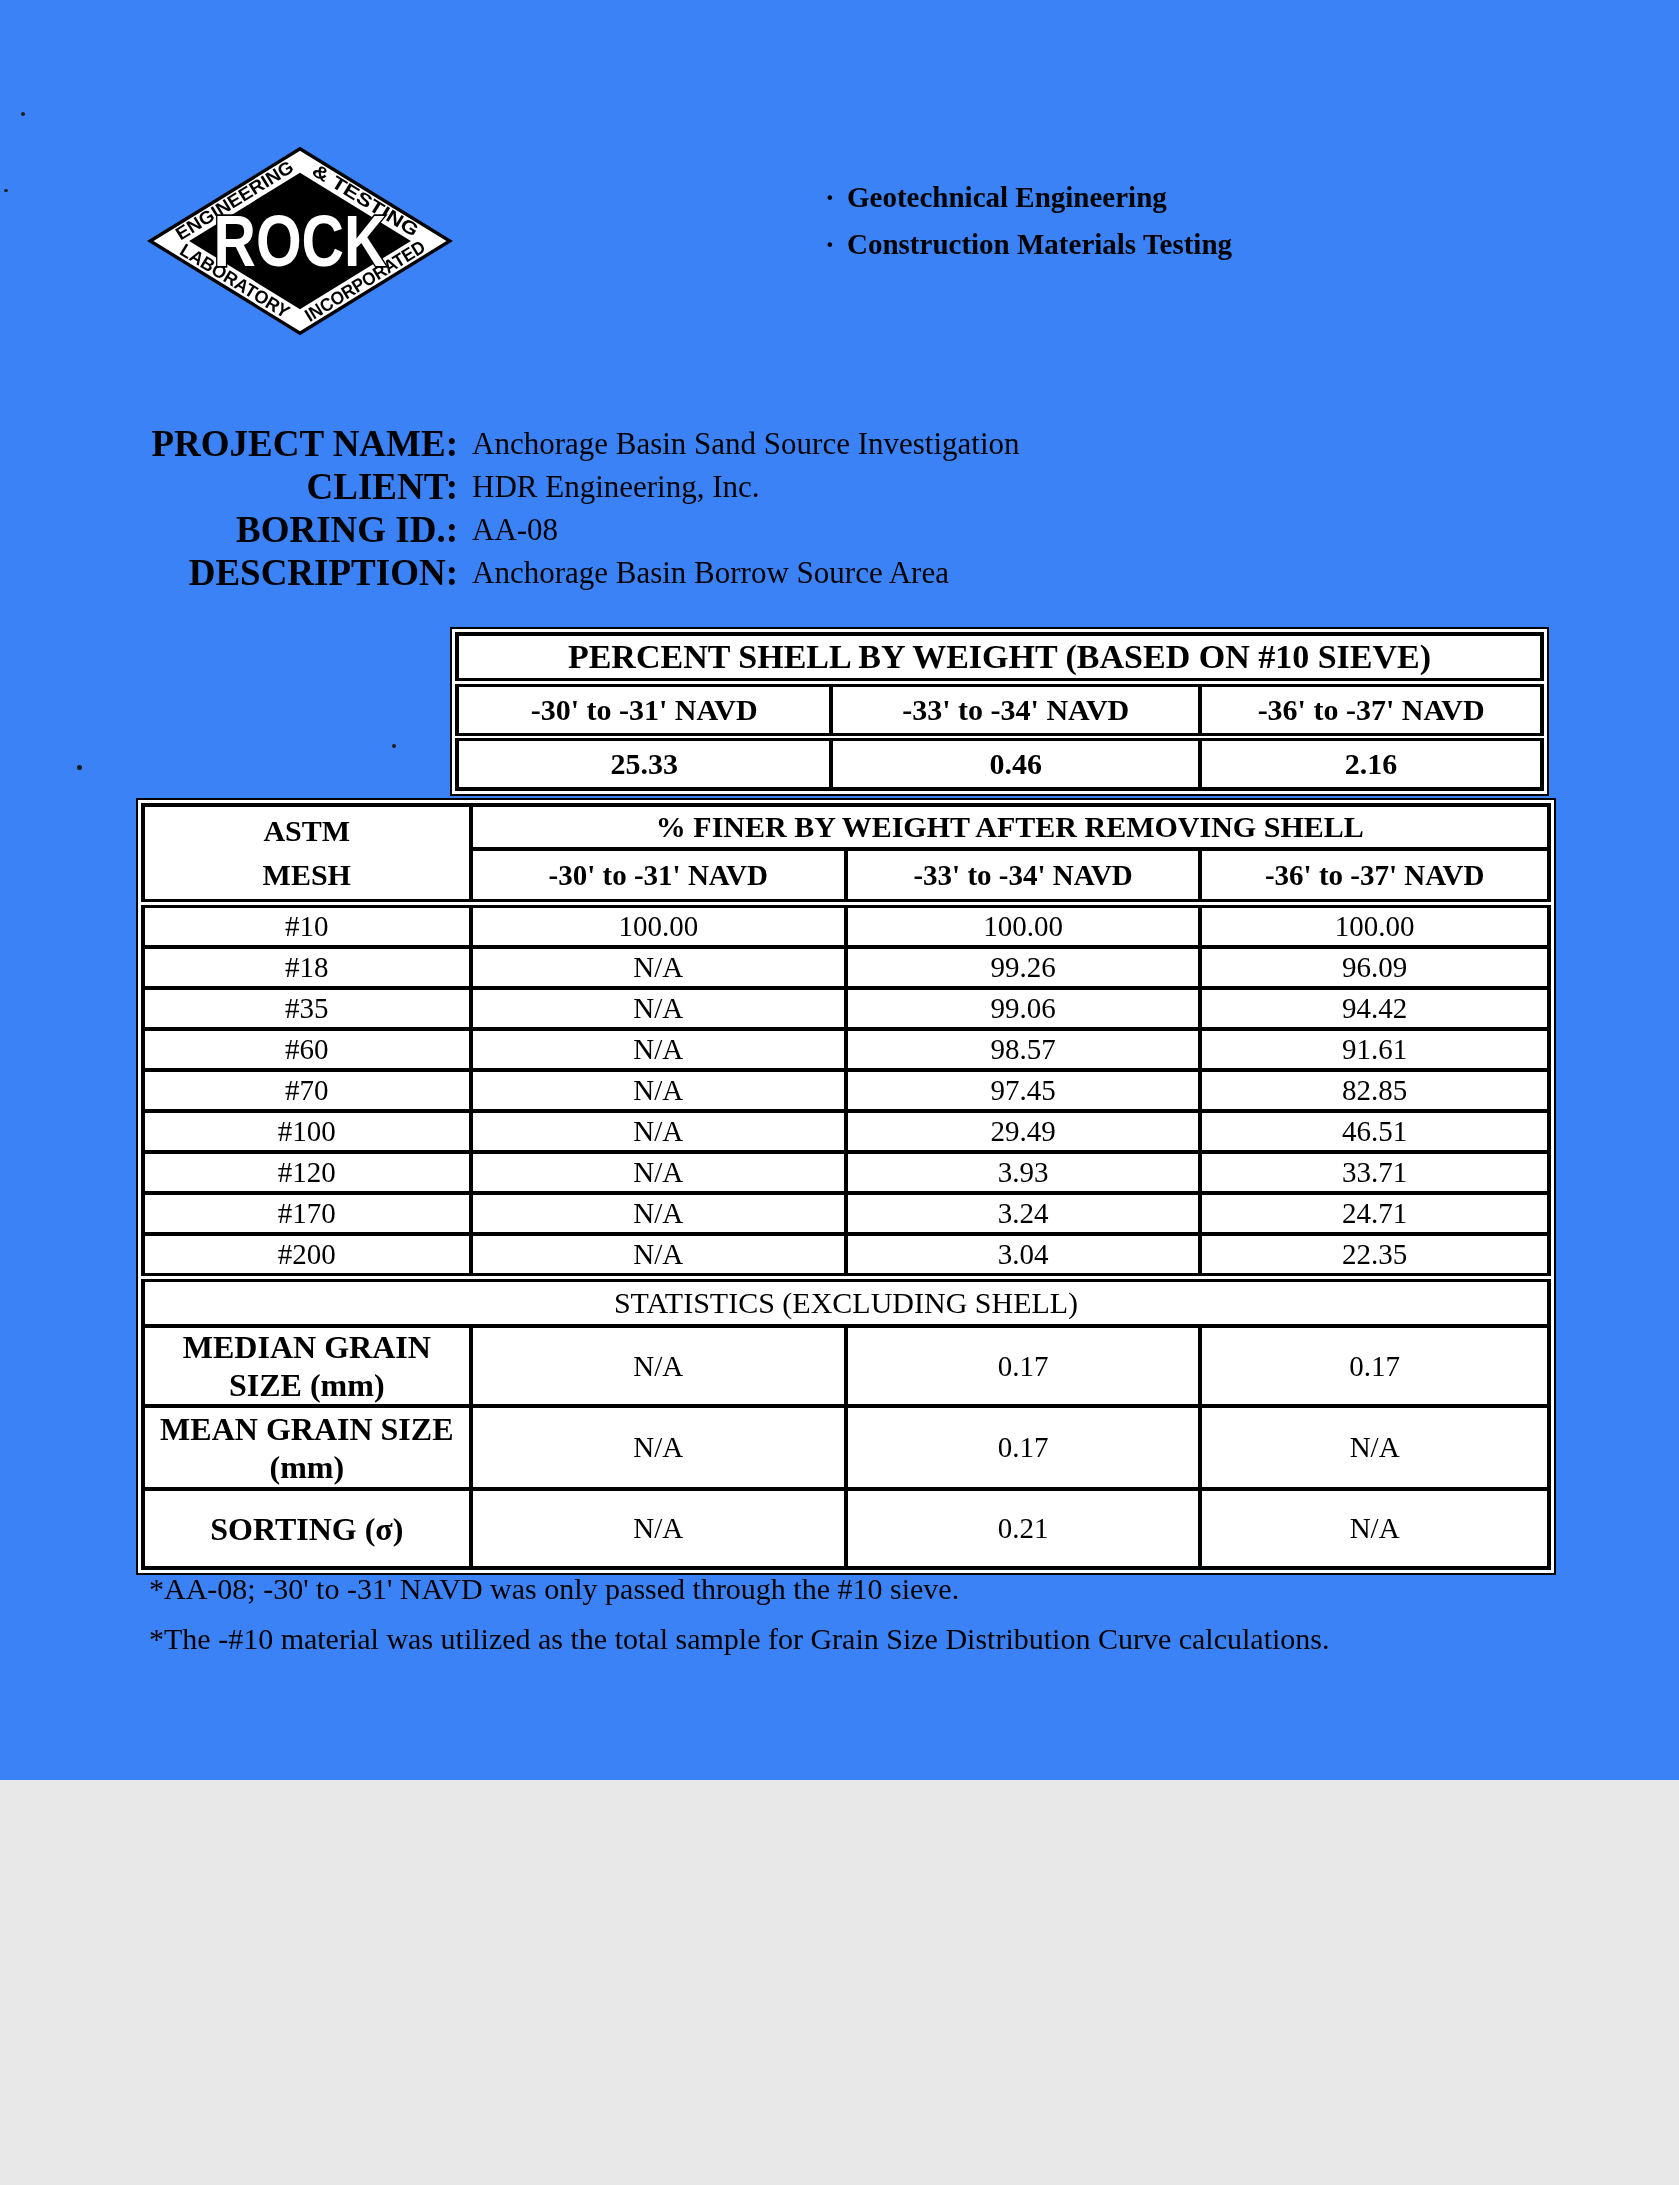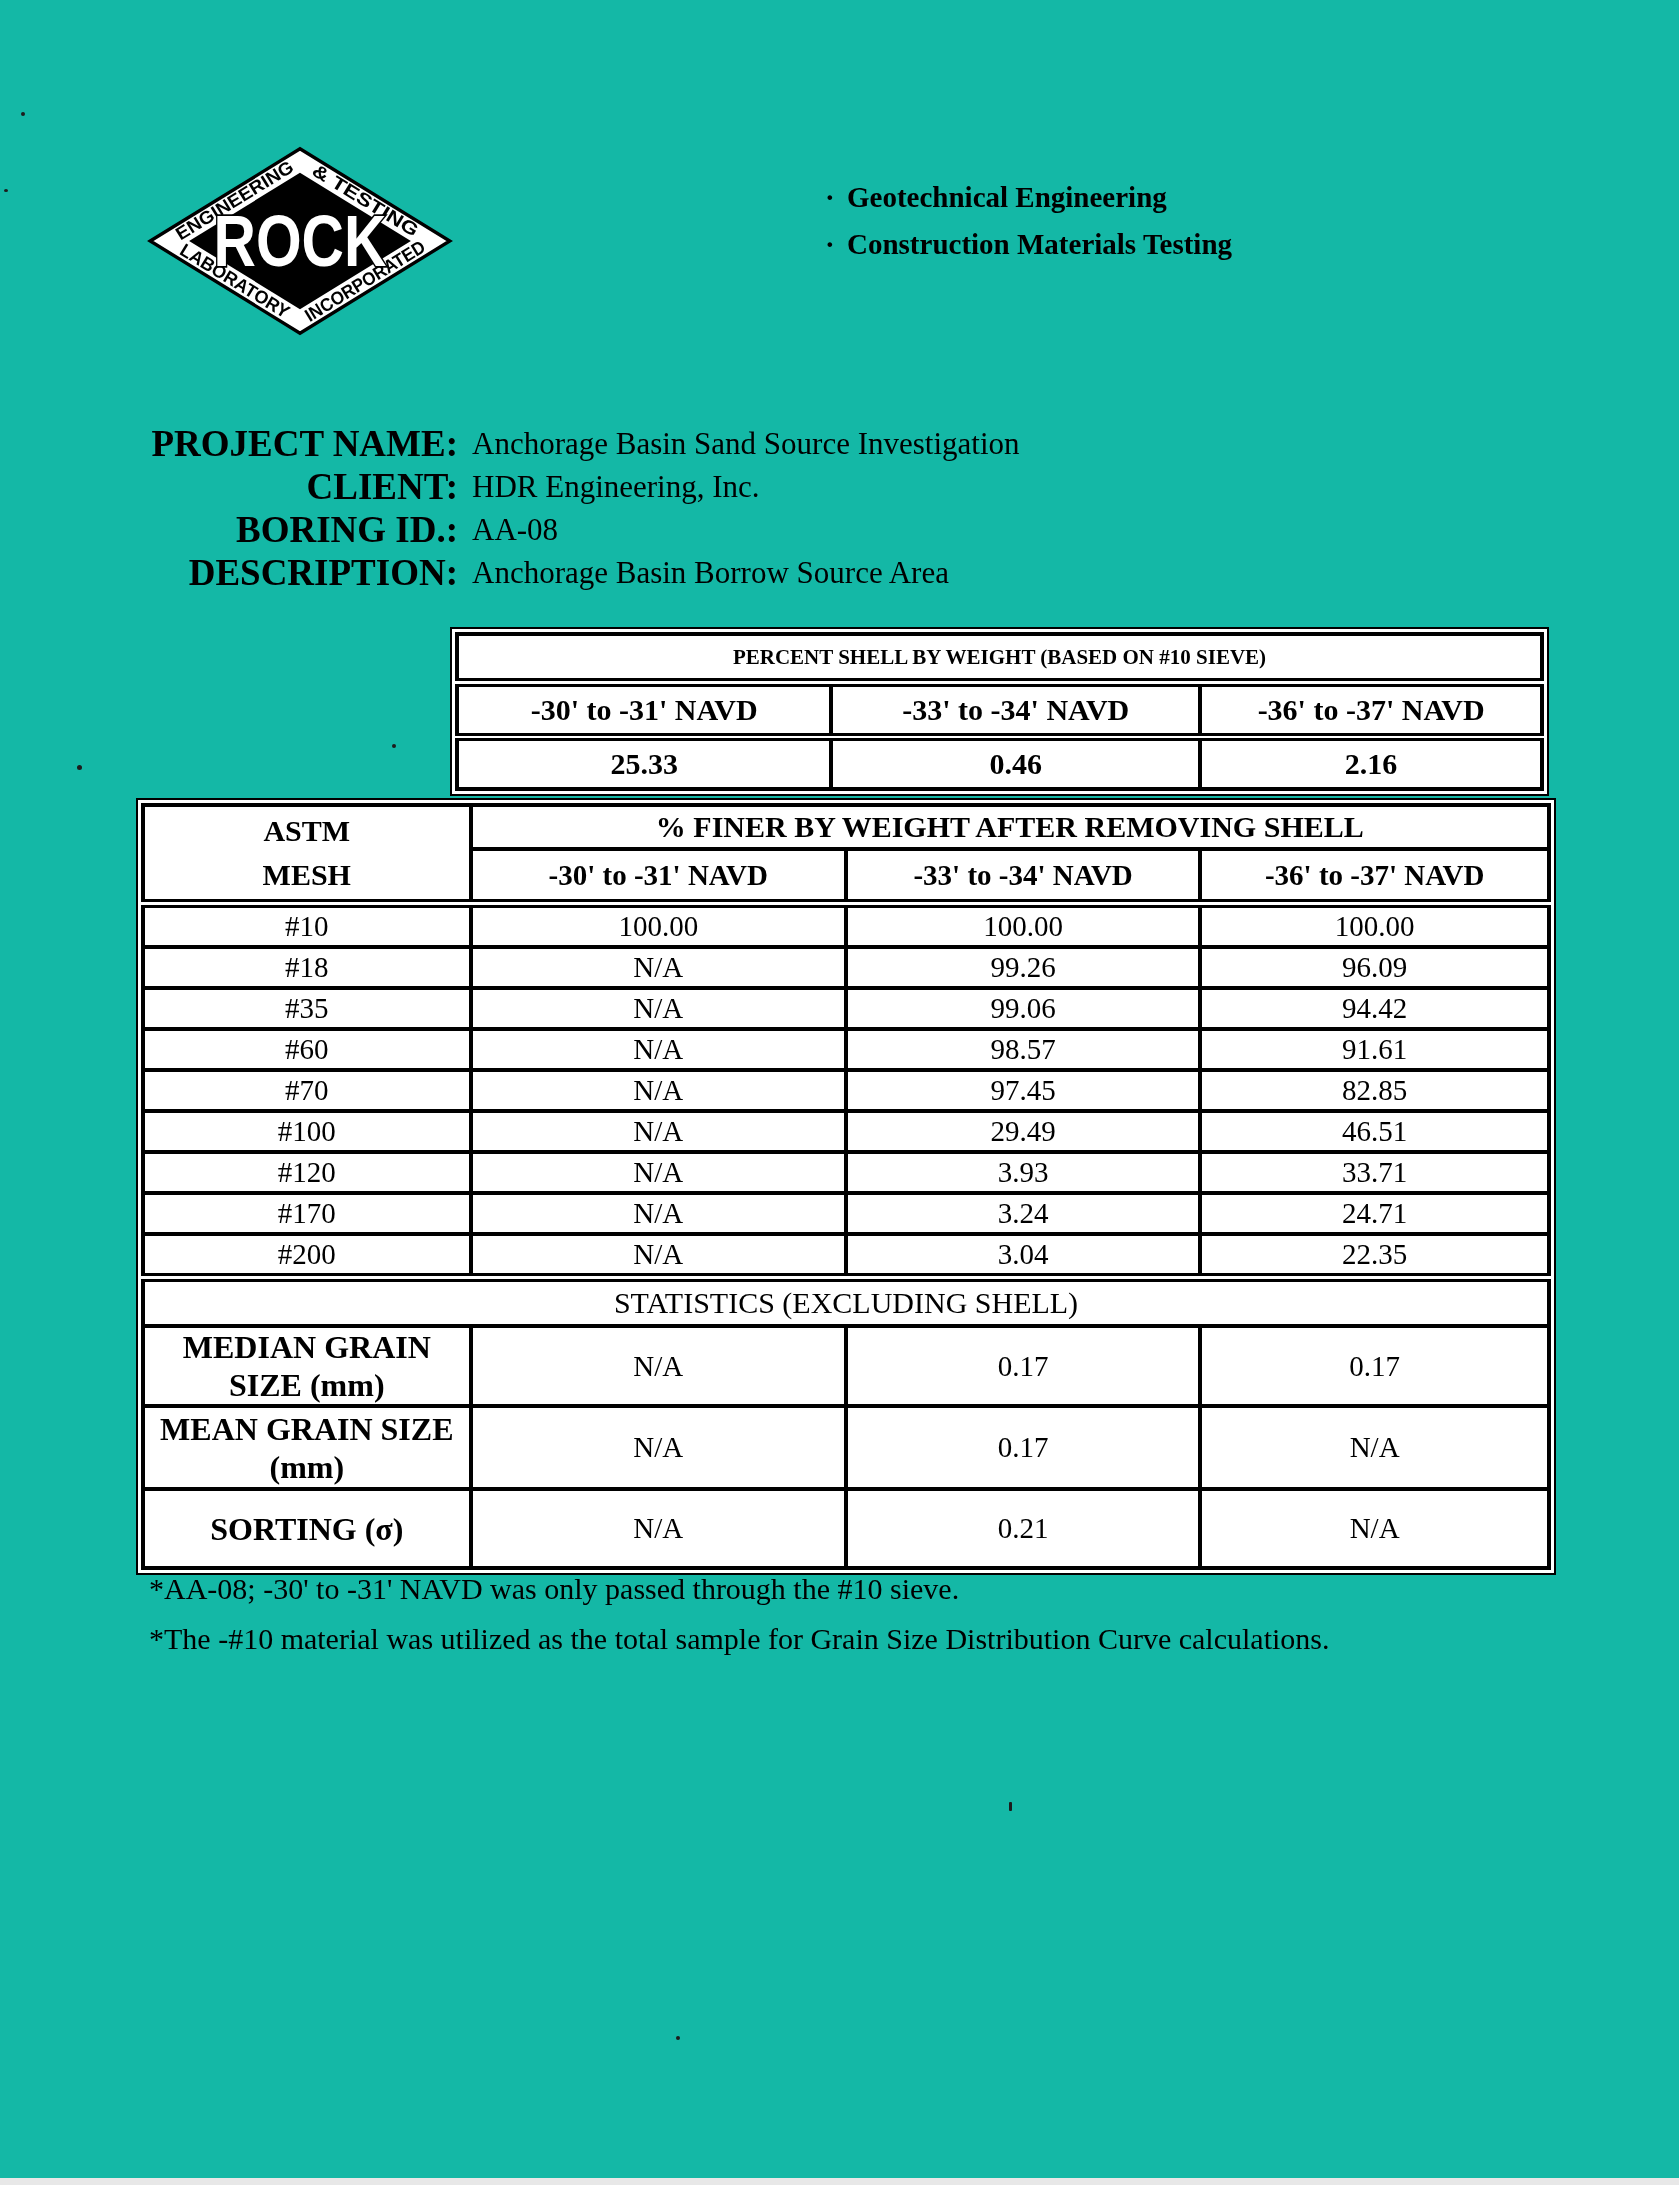--- a/index.html
+++ b/index.html
@@ -1,18 +1,18 @@
 <!DOCTYPE html>
 <html><head>
 <meta charset="utf-8">
 <style>
   html,body { margin:0; padding:0; background:#e8e8e8; }
   .page {
-    position:relative; width:1679px; height:2178px; margin:0 auto;
-    background:#14b8a6; color:#000;
+    position:relative; width:1679px; height:1780px; margin:0 auto;
+    background:#3b82f6; color:#000;
     font-family:"Liberation Serif", serif;
     overflow:hidden;
   }
 
   
   .logo { position:absolute; left:146px; top:145px; width:308px; height:192px; }
 
   
   .services { position:absolute; left:825px; top:174px; }
   .service-line { font-weight:bold; font-size:29px; line-height:47px; white-space:nowrap; }
@@ -24,21 +24,21 @@
   .pi-label { width:319px; text-align:right; font-weight:bold; font-size:37px; white-space:nowrap; }
   .pi-value { margin-left:14px; font-size:31px; white-space:nowrap; }
 
   
   .twrap { position:absolute; border:2px solid #000; padding:3px; background:#fff; }
   .twrap table { border-collapse:collapse; table-layout:fixed; width:100%; background:#fff; }
   .twrap td, .twrap th { border:4px solid #000; text-align:center; vertical-align:middle; padding:0; }
 
   
   .t1 { left:450px; top:627px; width:1089px; }
-  .t1 .title-cell { font-weight:bold; font-size:21px; height:42px; border-bottom:9px double #000; }
+  .t1 .title-cell { font-weight:bold; font-size:34px; height:42px; border-bottom:9px double #000; }
   .t1 th.navd { font-weight:bold; font-size:30px; height:46px; border-bottom:8px double #000; }
   .t1 td.val { font-weight:bold; font-size:30px; height:46px; }
 
   
   .t2 { left:136px; top:798px; width:1410px; }
   .t2 th.corner { font-weight:bold; font-size:30px; }
   .t2 .corner-line { line-height:44px; }
   .t2 th.group { font-weight:bold; font-size:30px; height:40px; }
   .t2 th.navd { font-weight:bold; font-size:29px; height:48px; border-bottom:9px double #000; }
   .t2 th.corner { border-bottom:9px double #000; }

